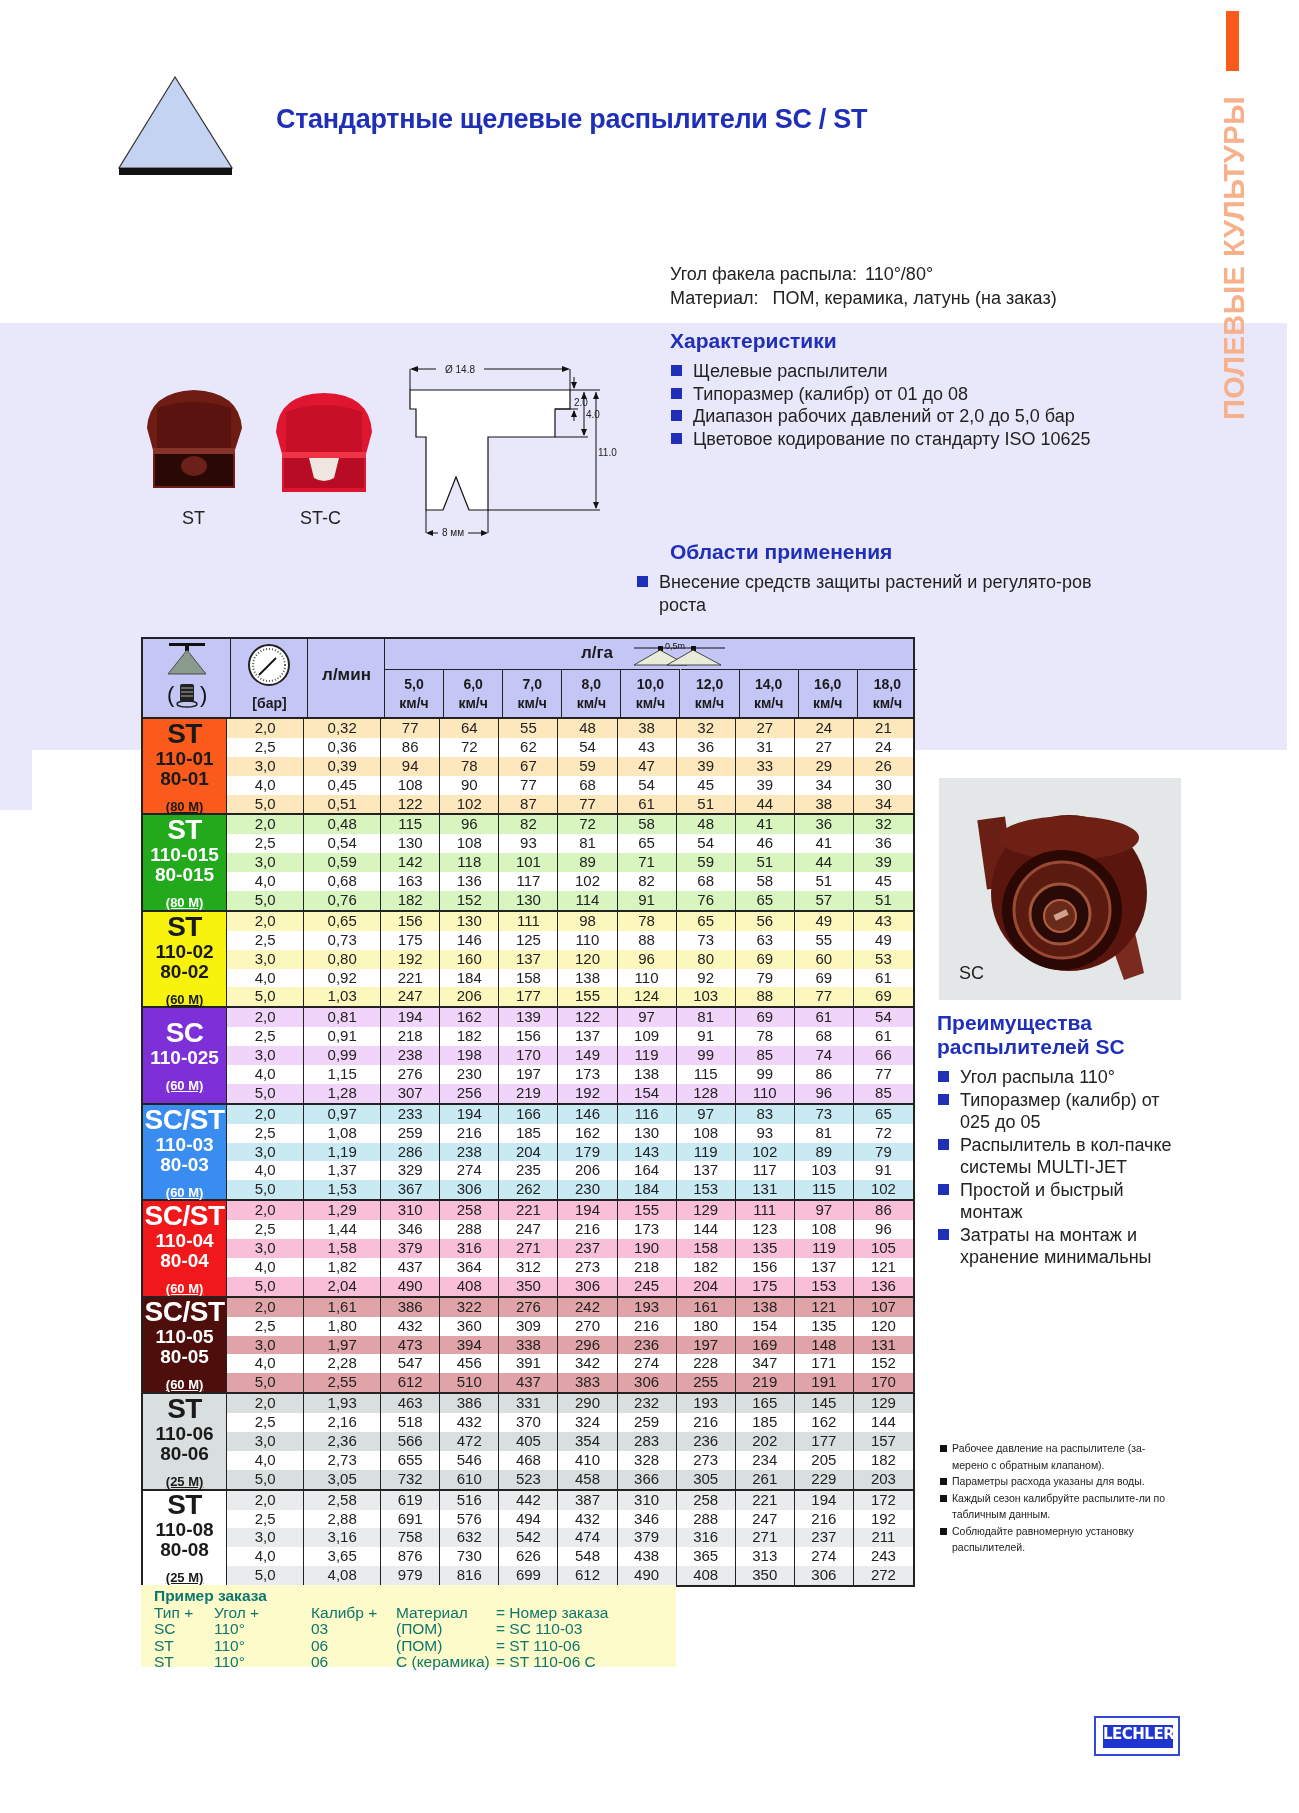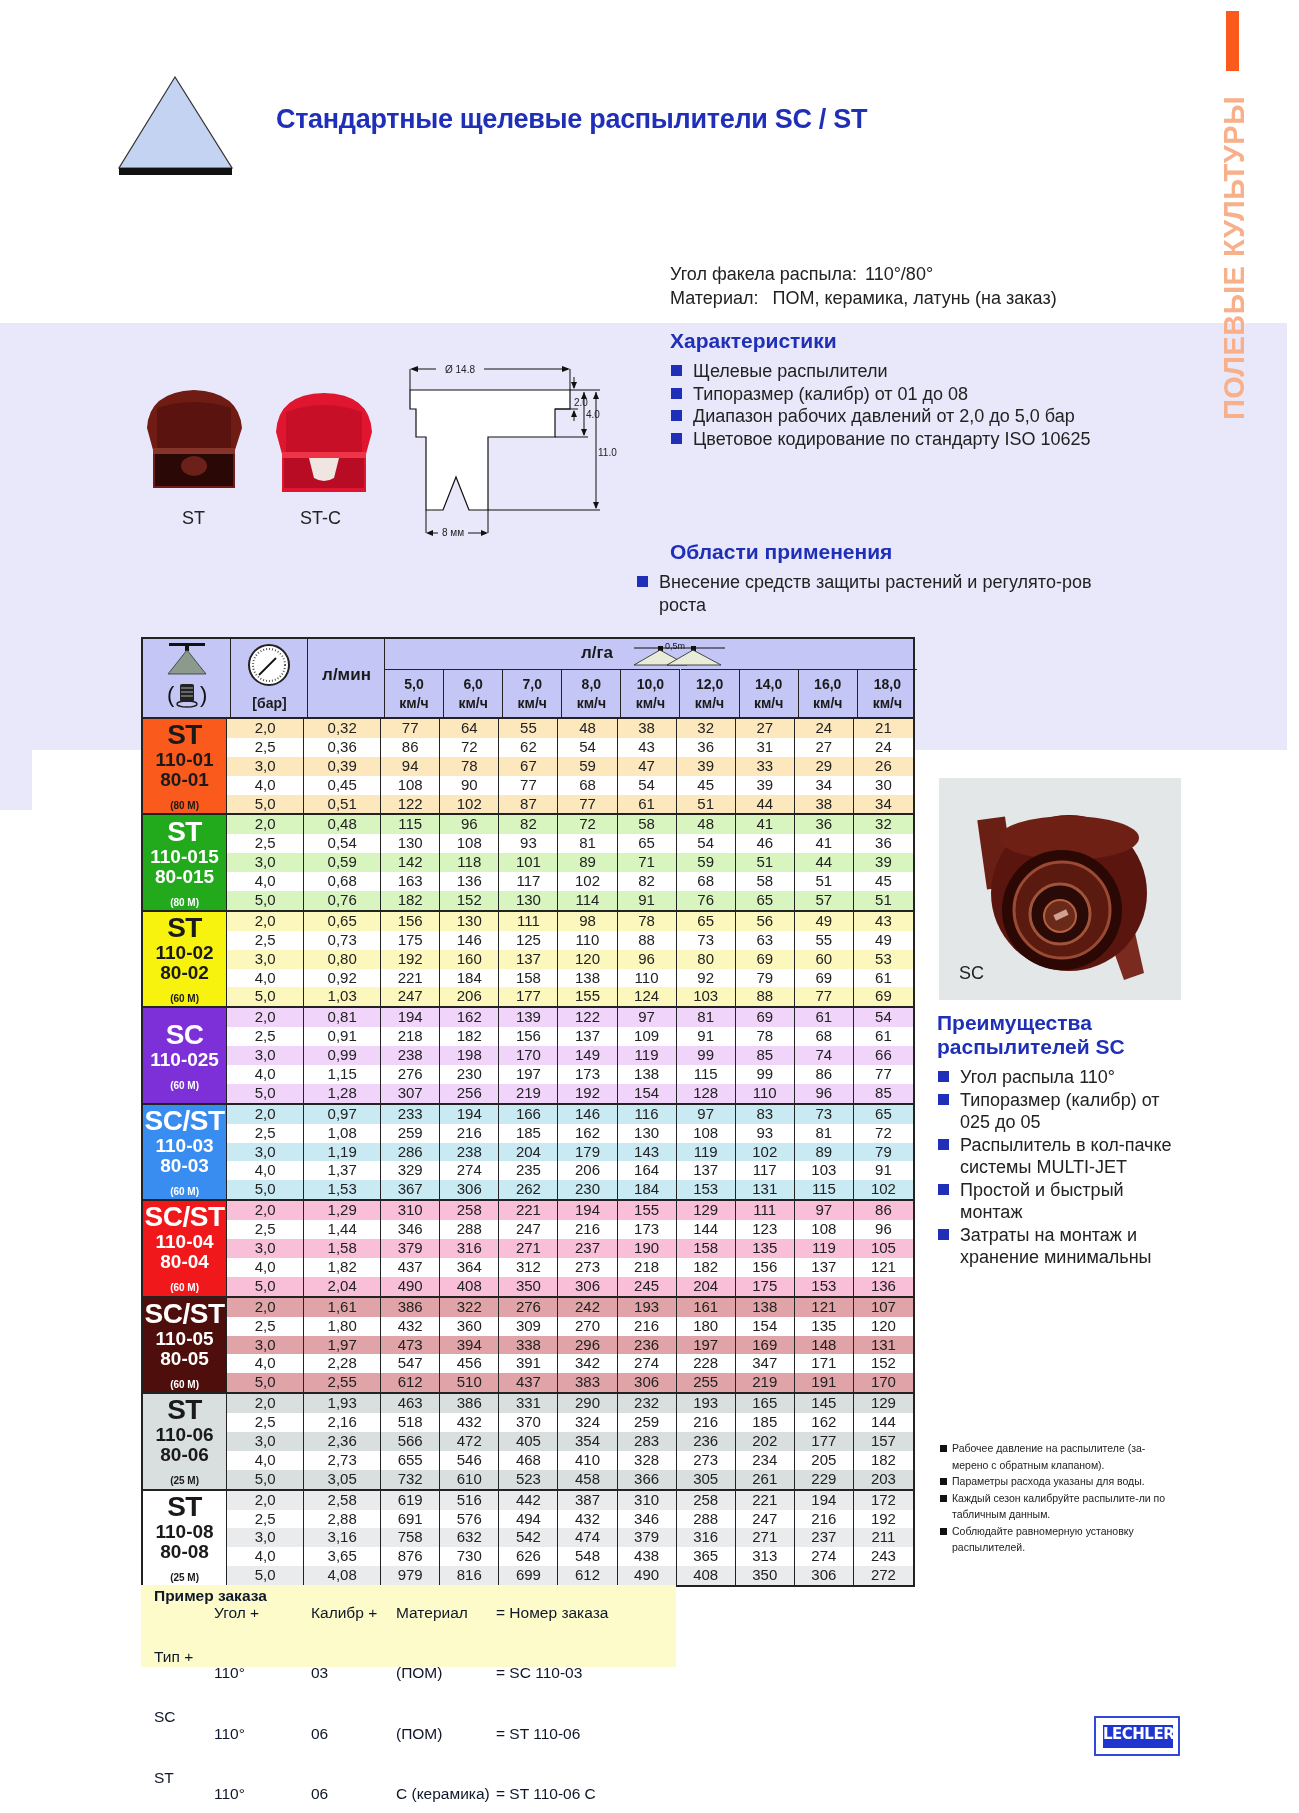--- a/index.html
+++ b/index.html
@@ -36,35 +36,35 @@
   .thead { position: relative; height: 80px; background: #c4c6f5; border-bottom: 2px solid #222; }
   .th-cell { position: absolute; top: 0; height: 78px; border-right: 1.5px solid #222; }
   .th-sub { position: absolute; top: 30px; height: 48px; border-right: 1.5px solid #222; border-top: 1.5px solid #222; text-align: center; font-weight: bold; font-size: 14px; line-height: 19px; padding-top: 5px; }
   .th-sub.last { border-right: none; }
   .th-text { position: absolute; font-weight: bold; }
   .group { position: relative; display: flex; border-bottom: 2px solid #222; }
   .group:last-child { border-bottom: none; }
   .gl { width: 88px; border-right: 1.5px solid #222; text-align: center; font-weight: bold; display: flex; flex-direction: column; justify-content: center; line-height: 1; }
   .gl .gt { font-size: 28px; letter-spacing: -0.5px; }
   .gl .gm { font-size: 19px; margin-top: 1px; }
-  .gl .gn { font-size: 10px; margin-top: 12px; }
+  .gl .gn { font-size: 13px; margin-top: 12px; text-decoration: underline; }
   .grows { flex: 1; }
   .r { display: flex; height: 18.9px; font-size: 15px; line-height: 18.9px; color: #222; }
   .c { text-align: center; border-right: 1.5px solid #222; }
   .c:last-child { border-right: none; }
   .c0 { width: 77px; } .c1 { width: 77px; } .cs { width: 59.1px; }
 
   .note-list { position: absolute; left: 940px; top: 1440px; width: 240px; list-style: none; font-size: 10.5px; line-height: 16.5px; color: #222; }
   .note-list li { position: relative; padding-left: 12px; }
   .note-list li::before { content: ""; position: absolute; left: 0; top: 5px; width: 7px; height: 7px; background: #111; }
 
-  .order { position: absolute; left: 141px; top: 1585px; width: 535px; height: 82px; background: #fdfbc9; padding: 3px 13px; font-size: 15.5px; line-height: 16.5px; color: #0f172a; }
+  .order { position: absolute; left: 141px; top: 1585px; width: 535px; height: 82px; background: #fdfbc9; padding: 3px 13px; font-size: 15.5px; line-height: 16.5px; color: #0f766e; }
   .order .ot { font-weight: bold; }
   .order .orow { display: flex; }
-  .order .orow span:nth-child(1) { width: 60px; margin-top: 44px; }
+  .order .orow span:nth-child(1) { width: 60px; }
   .order .orow span:nth-child(2) { width: 97px; }
   .order .orow span:nth-child(3) { width: 85px; }
   .order .orow span:nth-child(4) { width: 100px; }
 
   .lechler { position: absolute; left: 1094px; top: 1716px; width: 86px; height: 40px; border: 2px solid #3148d8; }
   .lechler .lb { position: absolute; left: 7px; top: 7px; width: 70px; height: 23px; background: #1f35d0; color: #fff; font-weight: bold; font-size: 15px; line-height: 19px; text-align: center; letter-spacing: -0.5px; font-family: "DejaVu Sans", sans-serif; }
 </style>
 </head>
 <body>
 

